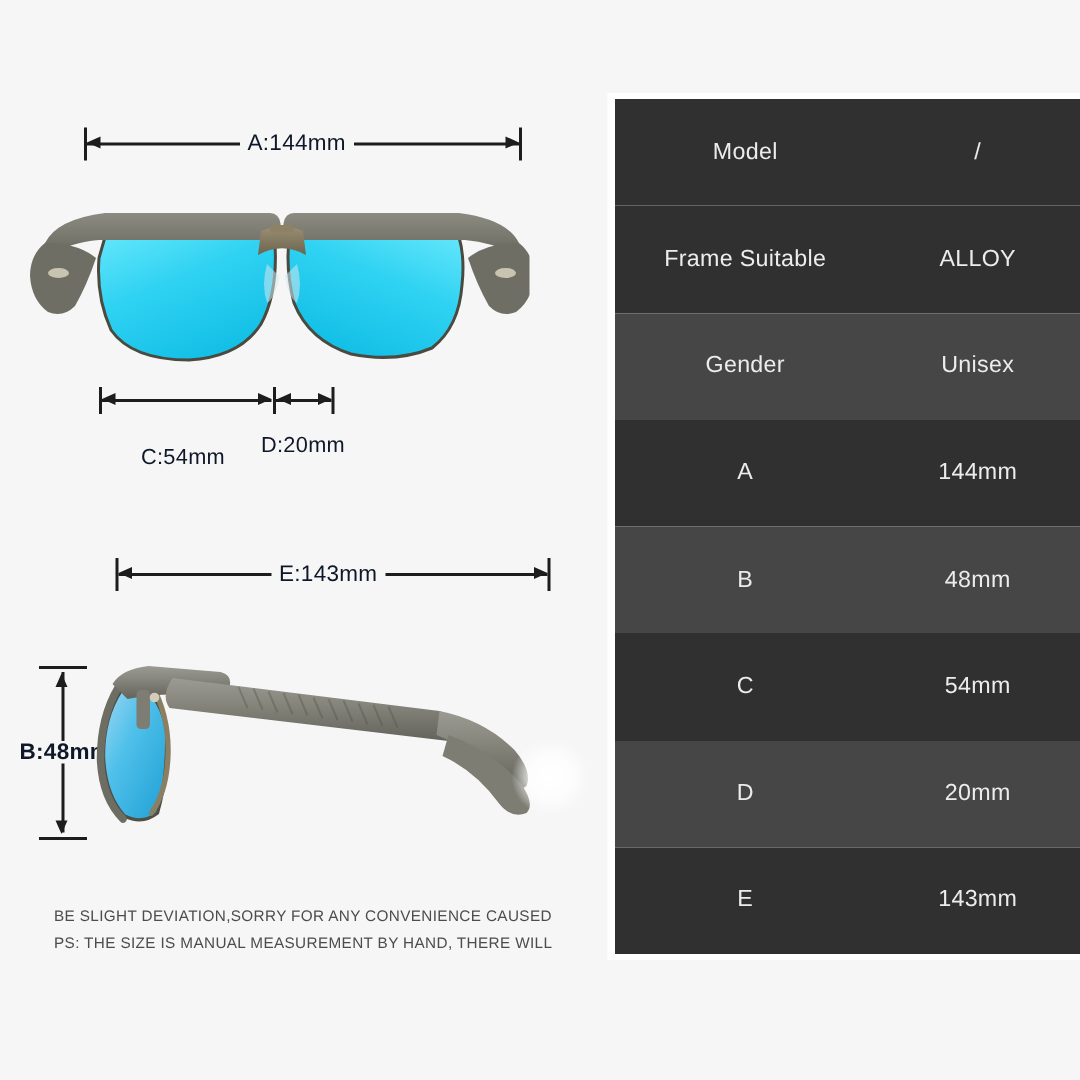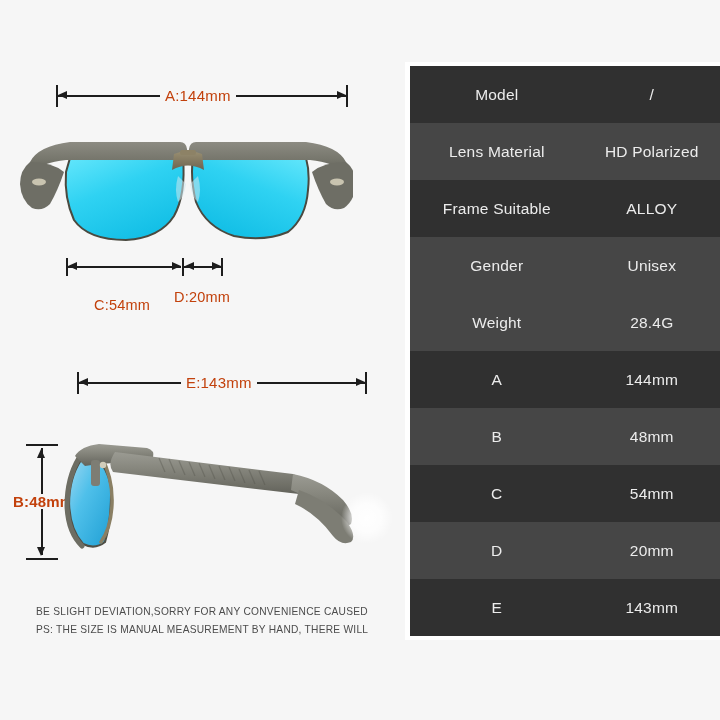--- a/index.html
+++ b/index.html
@@ -64,21 +64,21 @@
     border-right: 4.2px solid transparent;
     border-bottom: 9px solid #1d1d1d;
   }
   .arrow-down {
     border-left: 4.2px solid transparent;
     border-right: 4.2px solid transparent;
     border-top: 9px solid #1d1d1d;
   }
   .dim-label {
     position: absolute;
-    color: #c2410c;
+    color: #0f172a;
     font-size: 15px;
     letter-spacing: 0.2px;
     white-space: nowrap;
     background: #f6f6f6;
     padding: 0 5px;
     line-height: 1;
   }
   .dim-label.small { font-size: 14.5px; }
 
   
@@ -283,36 +283,28 @@
     </div>
   </div>
 
   <div id="spec-table-wrap">
     <table id="spec-table">
       <tbody>
           <tr class="row-dark">
             <td class="col-label">Model</td>
             <td class="col-value">/</td>
           </tr>
-          <tr class="row-light">
-            <td class="col-label">Lens Material</td>
-            <td class="col-value">HD Polarized</td>
-          </tr>
           <tr class="row-dark">
             <td class="col-label">Frame Suitable</td>
             <td class="col-value">ALLOY</td>
           </tr>
           <tr class="row-light">
             <td class="col-label">Gender</td>
             <td class="col-value">Unisex</td>
           </tr>
-          <tr class="row-light">
-            <td class="col-label">Weight</td>
-            <td class="col-value">28.4G</td>
-          </tr>
           <tr class="row-dark">
             <td class="col-label">A</td>
             <td class="col-value">144mm</td>
           </tr>
           <tr class="row-light">
             <td class="col-label">B</td>
             <td class="col-value">48mm</td>
           </tr>
           <tr class="row-dark">
             <td class="col-label">C</td>

